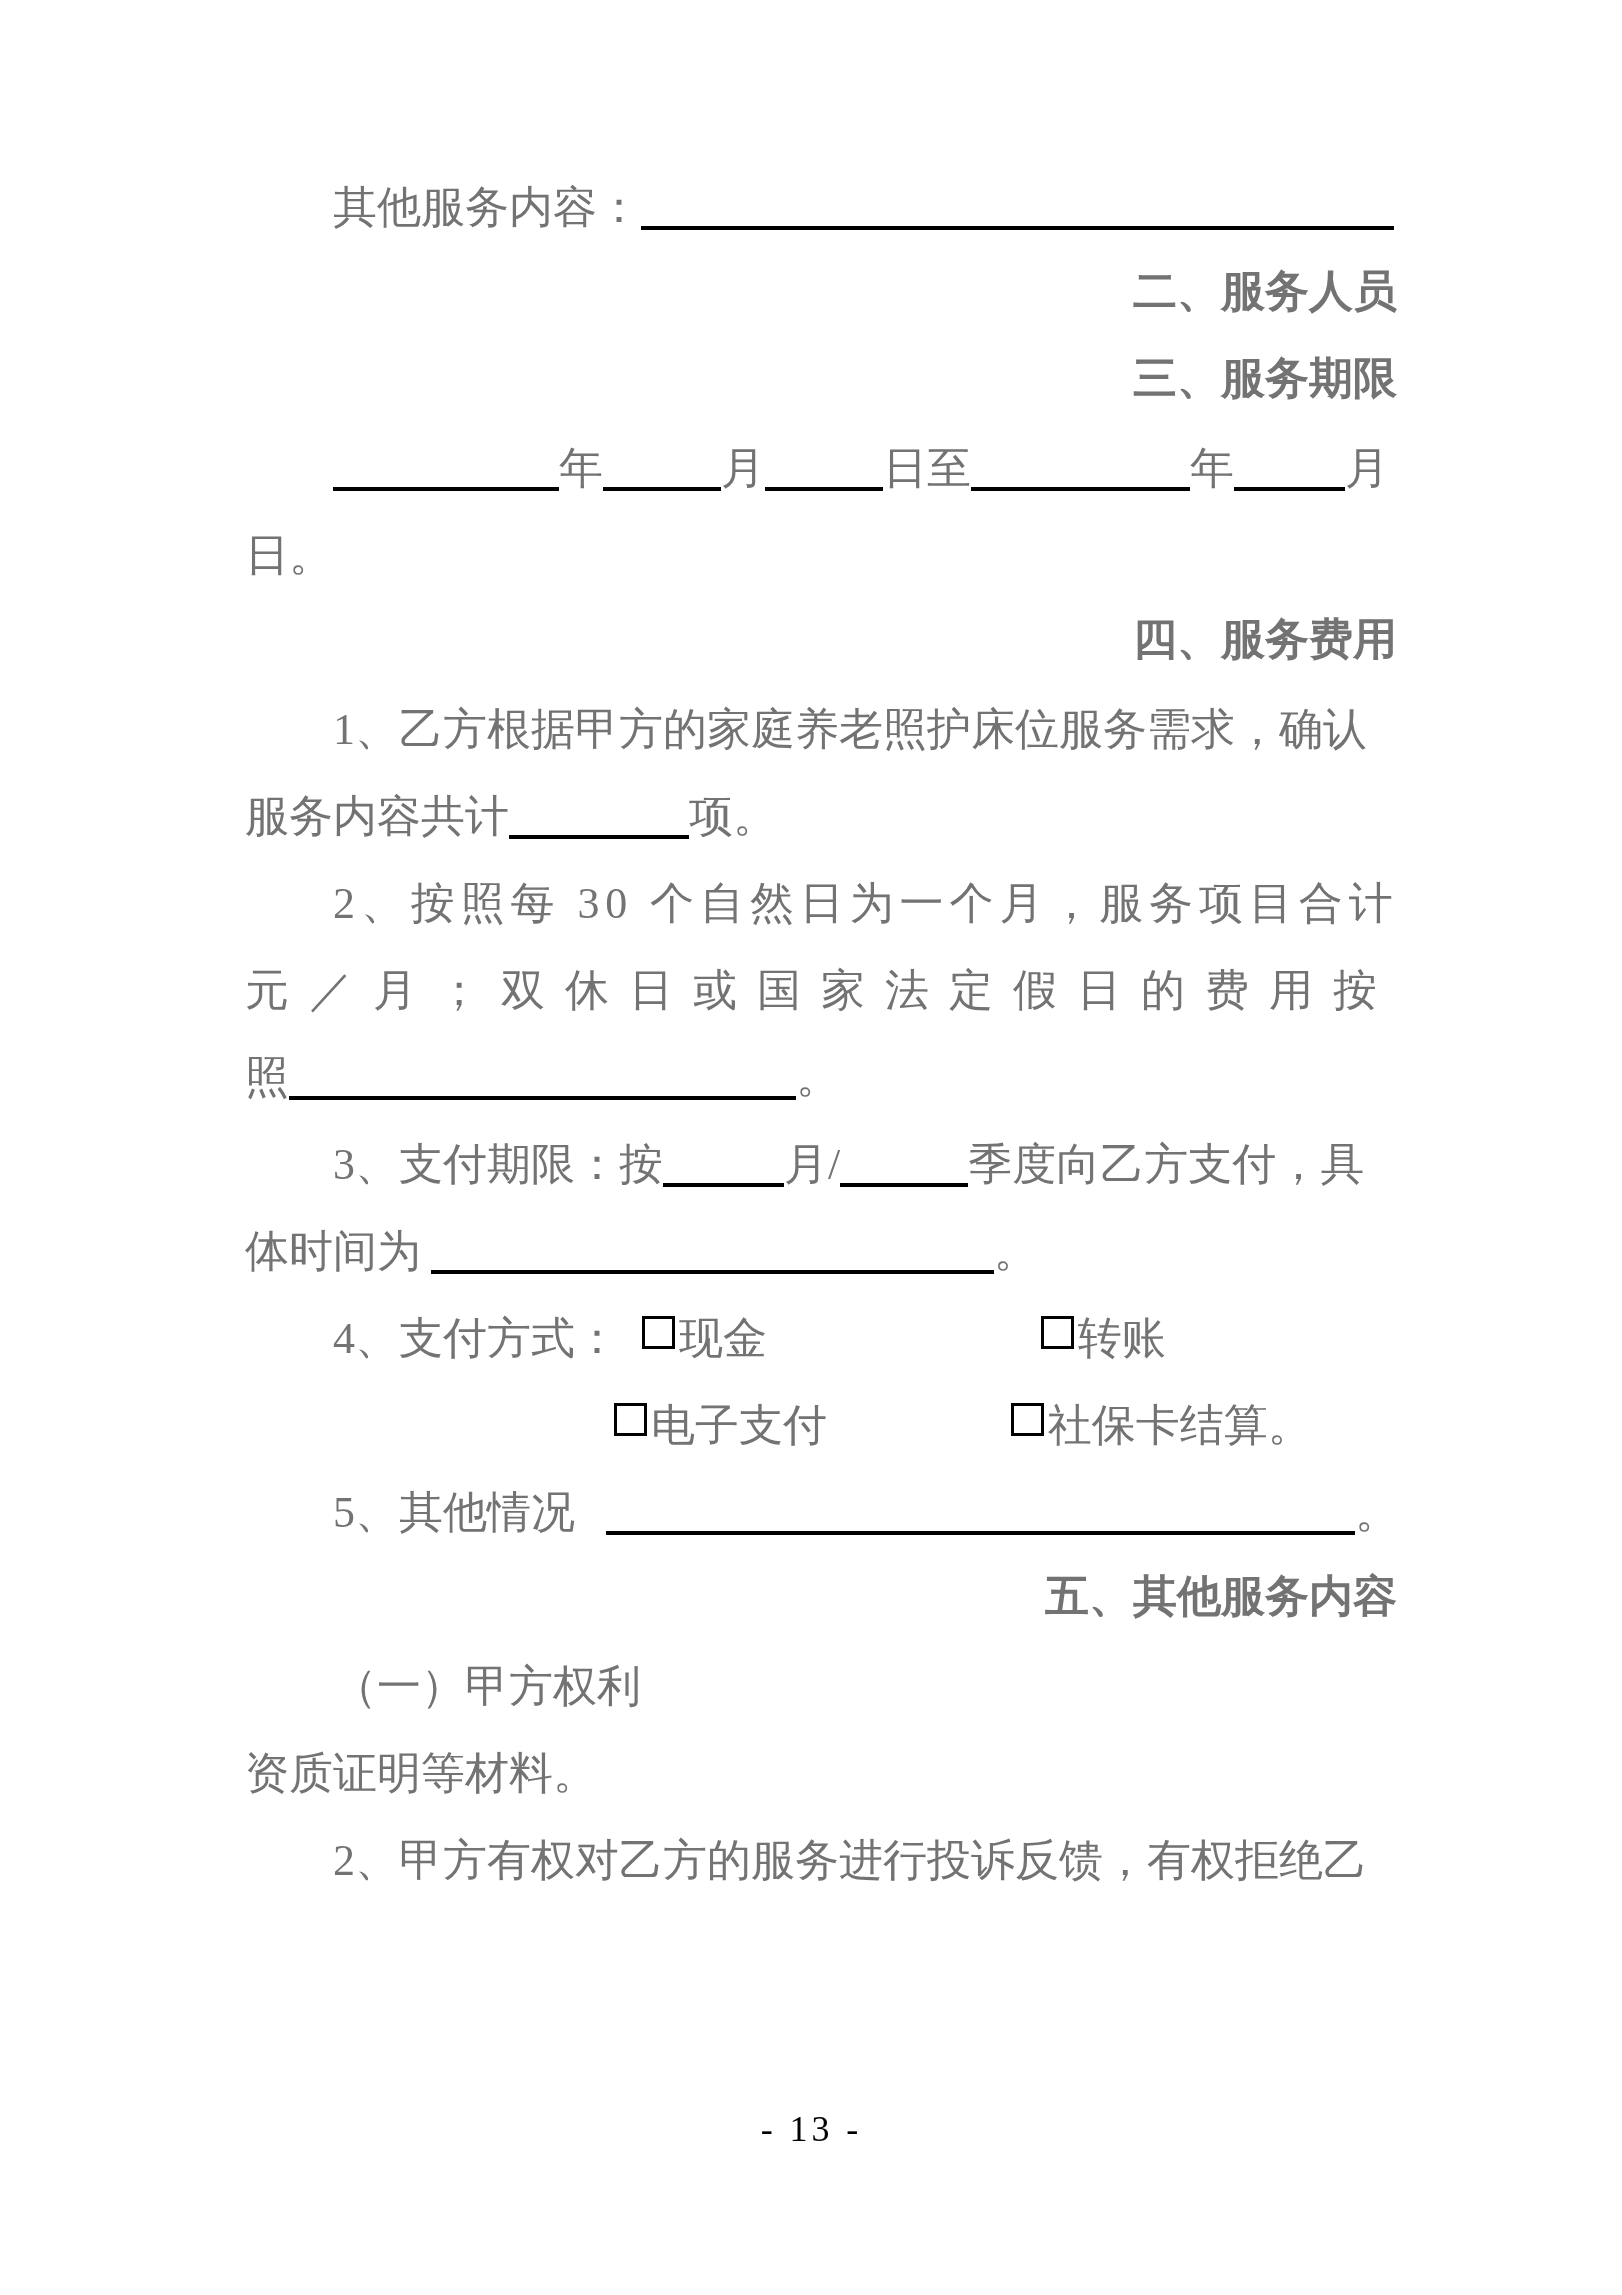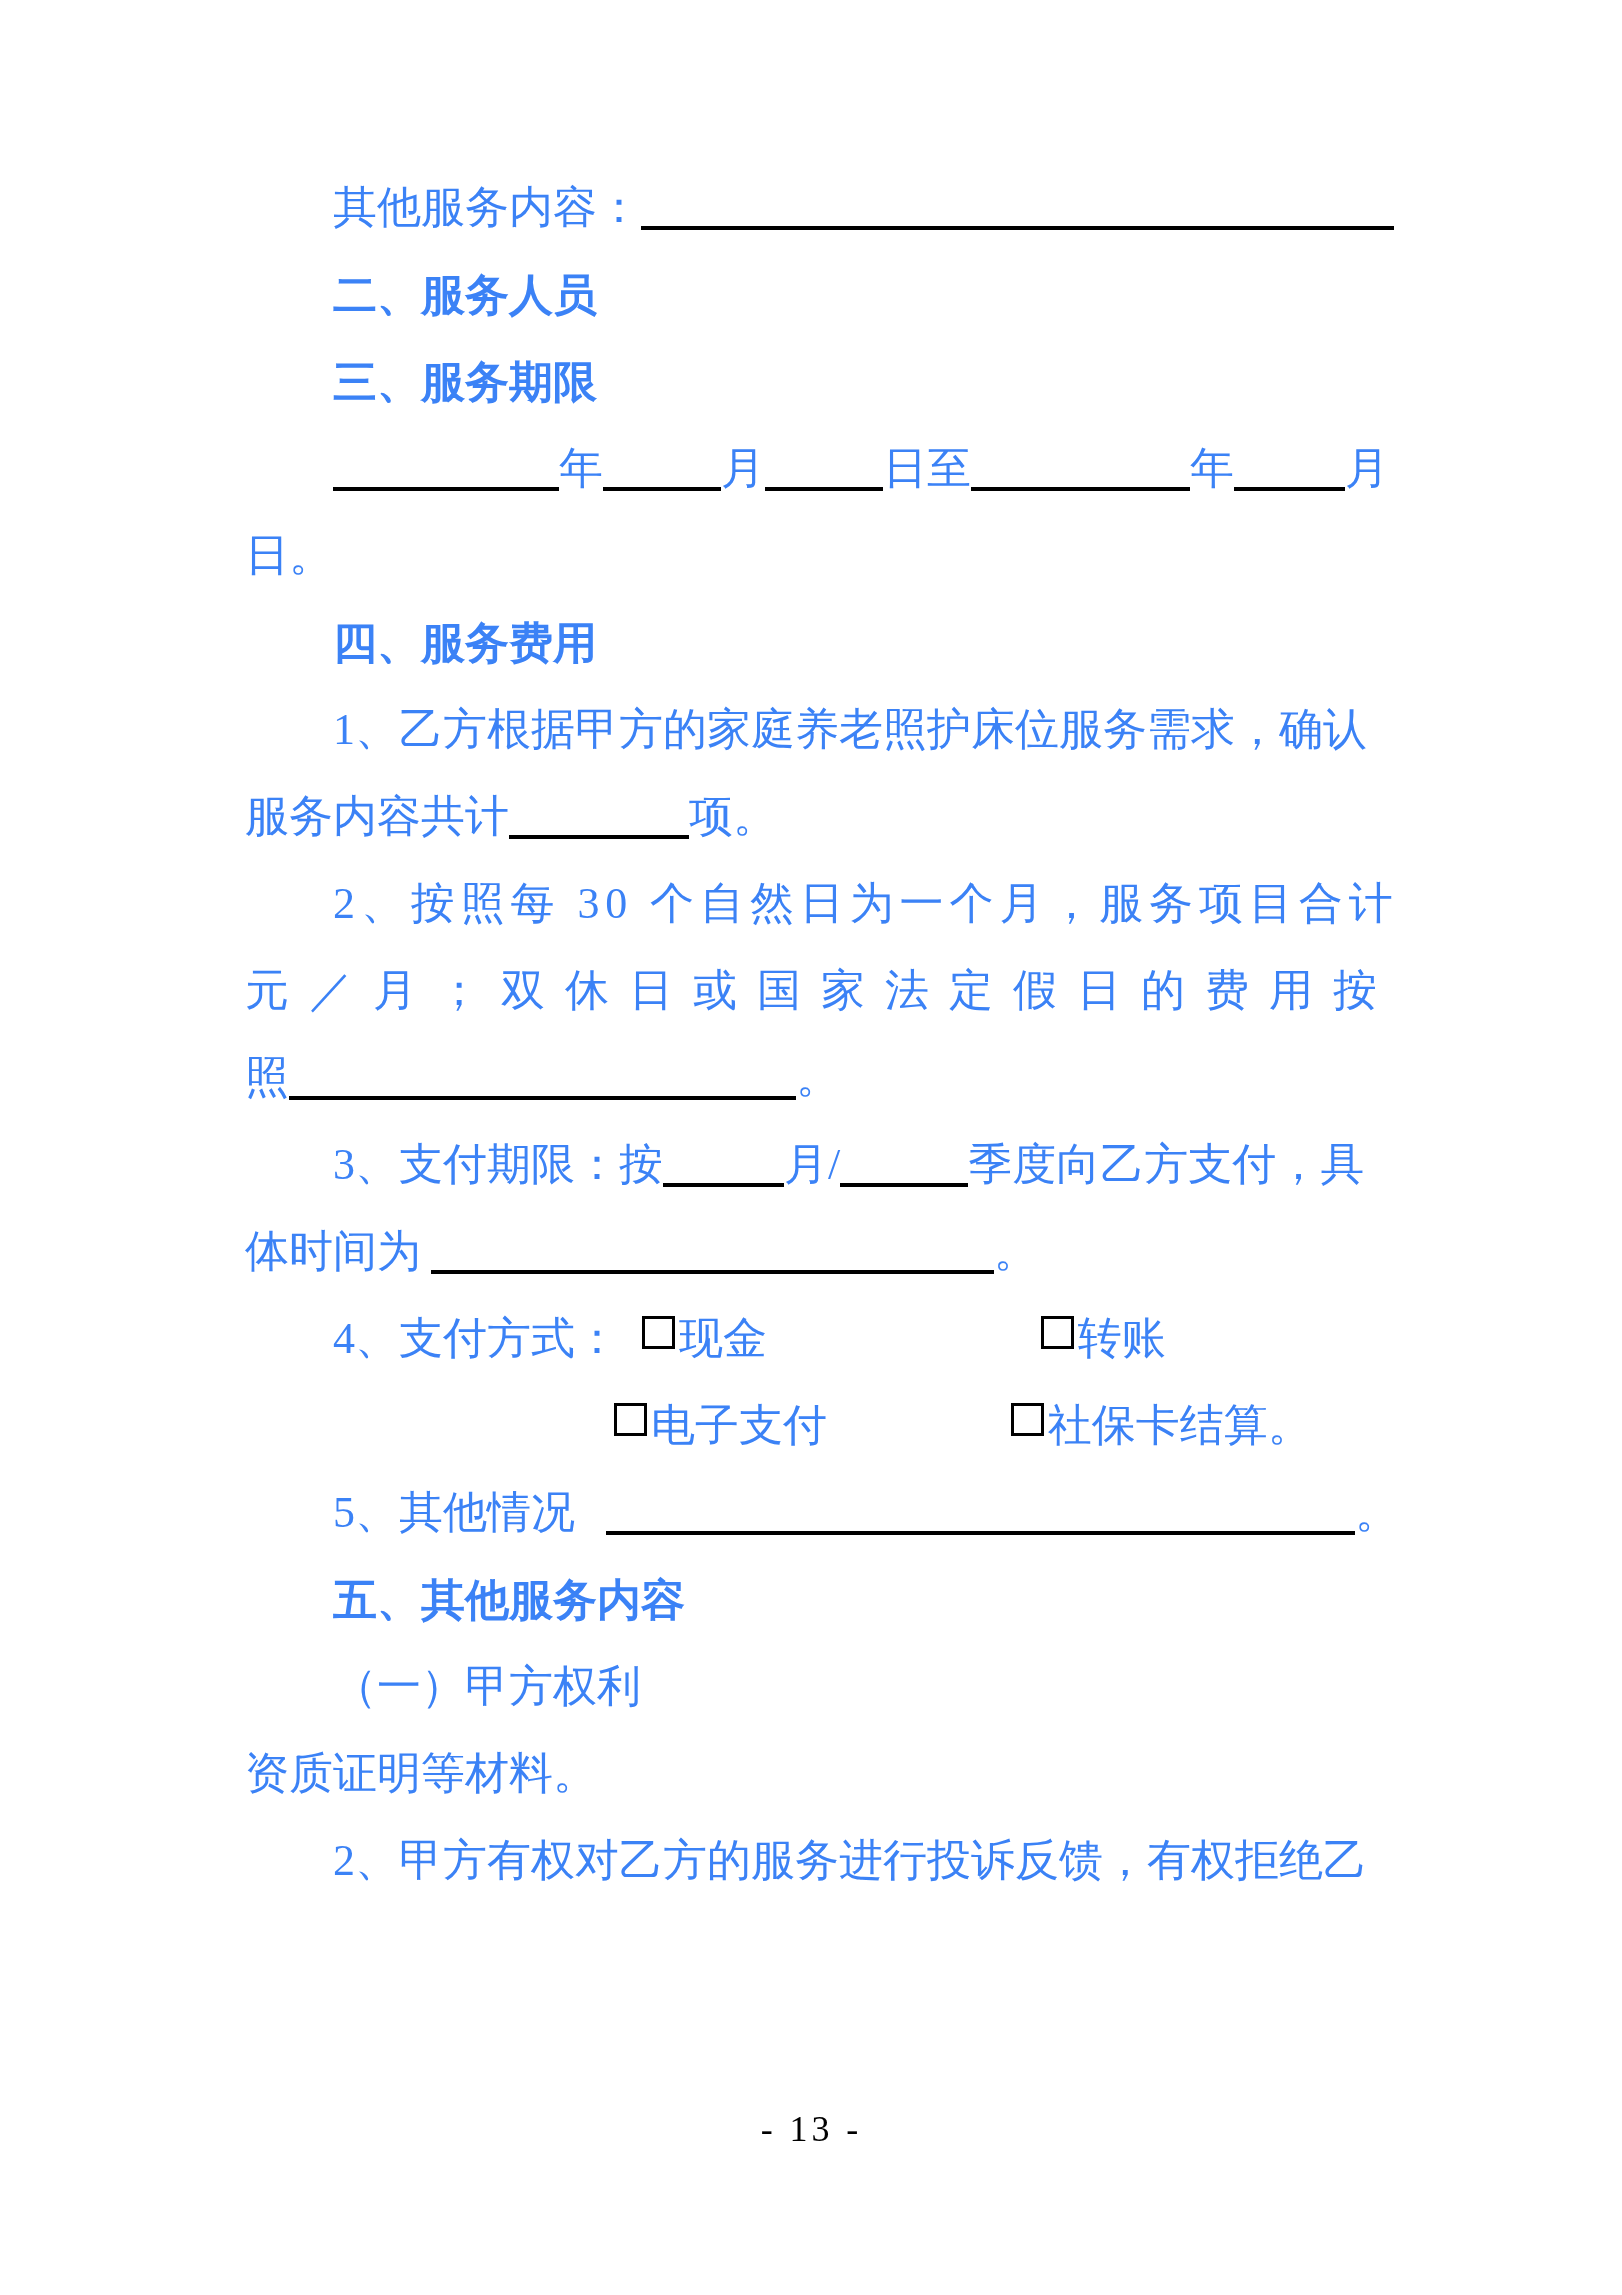--- a/index.html
+++ b/index.html
@@ -5,26 +5,27 @@
   * { margin:0; padding:0; box-sizing:border-box; }
   html, body { background:#ffffff; }
   .page {
     position:relative; width:1623px; height:2295px;
     background:#ffffff; color:#000000; overflow:hidden;
   }
   .doc { position:absolute; left:245px; top:164px; width:1152px; }
   .line {
     height:87px; line-height:87px; font-size:44px;
     font-family:"Liberation Serif","DejaVu Serif",serif;
-    white-space:nowrap; color:#3b82f6;
+    white-space:nowrap; color:#737373;
   }
   .line.indent { padding-left:88px; }
   .line.heading {
-    font-family:Liberation Sans, sans-serif;
+    font-family:Liberation Mono, monospace;
     font-weight:700;
+    text-align:right;
   }
   .line.kaiti { font-family:"Liberation Serif","DejaVu Serif",serif; }
   .blank {
     display:inline-block; height:37px;
     border-bottom:4.6px solid #000; vertical-align:-7.9px;
   }
   .gap { display:inline-block; height:6.5px; }
   .checkbox {
     display:inline-block; width:33px; height:33px;
     border:3.3px solid #000; vertical-align:3.9px; margin-right:3.9px;

